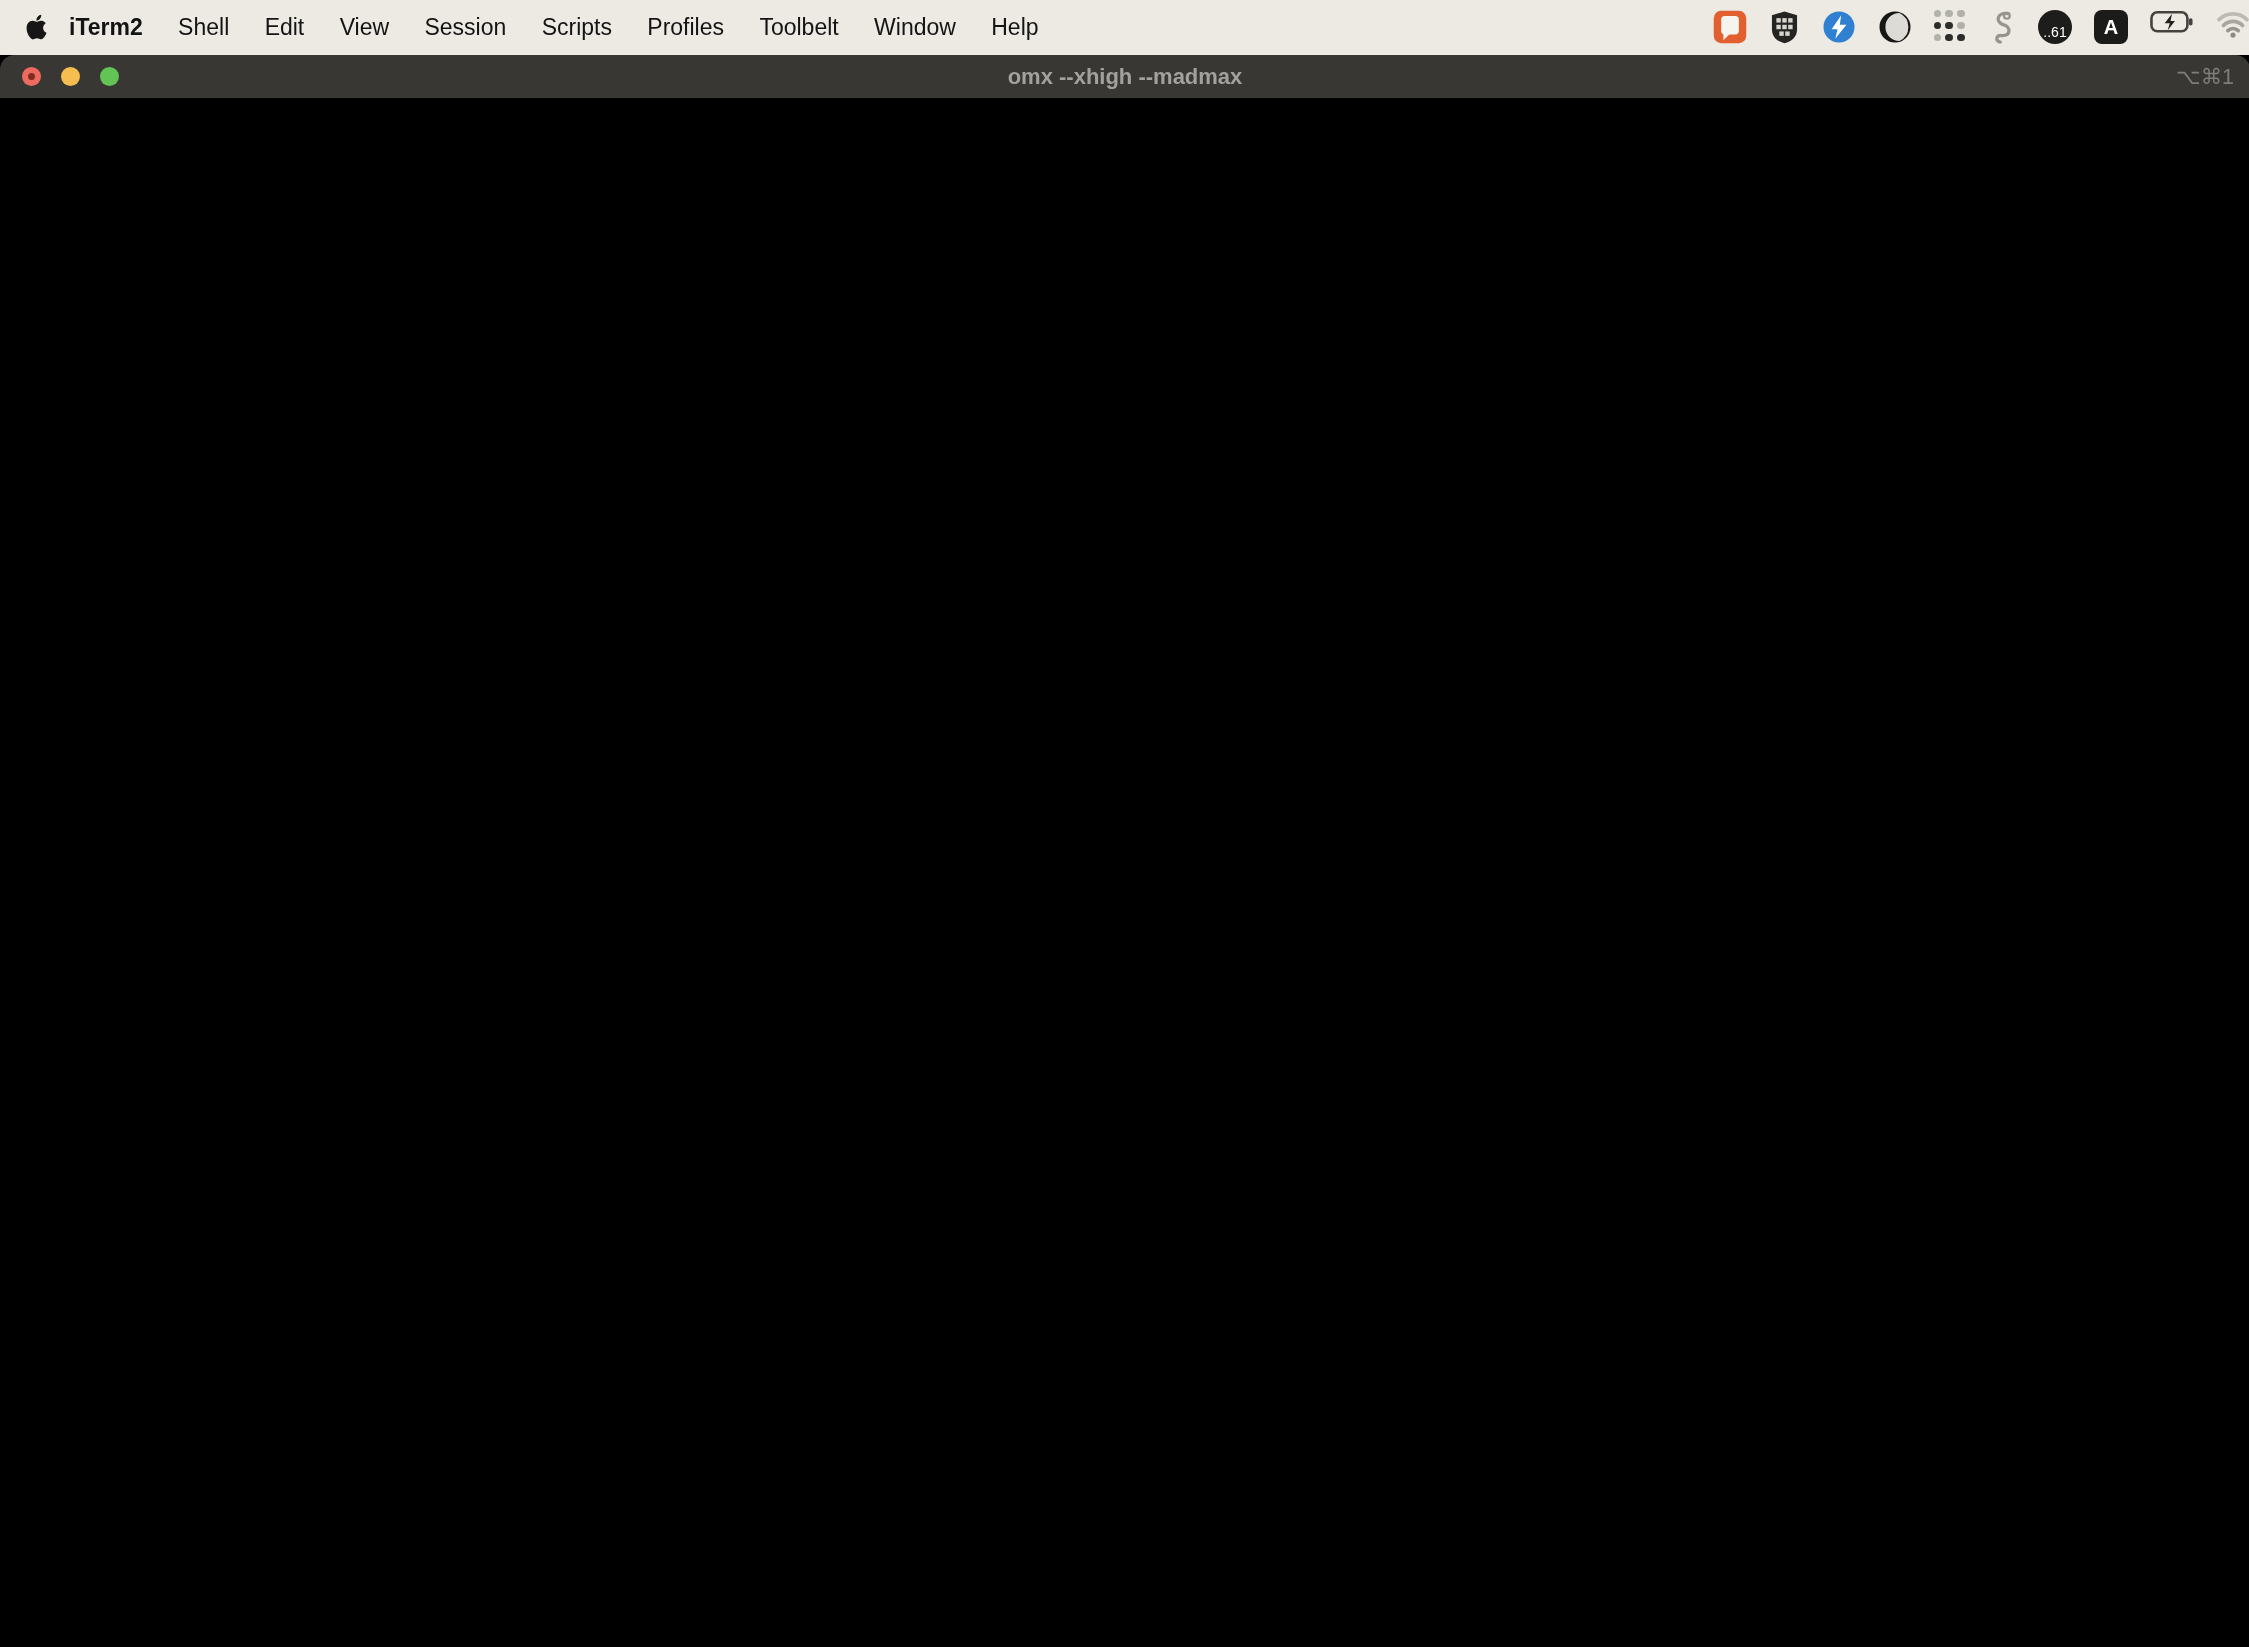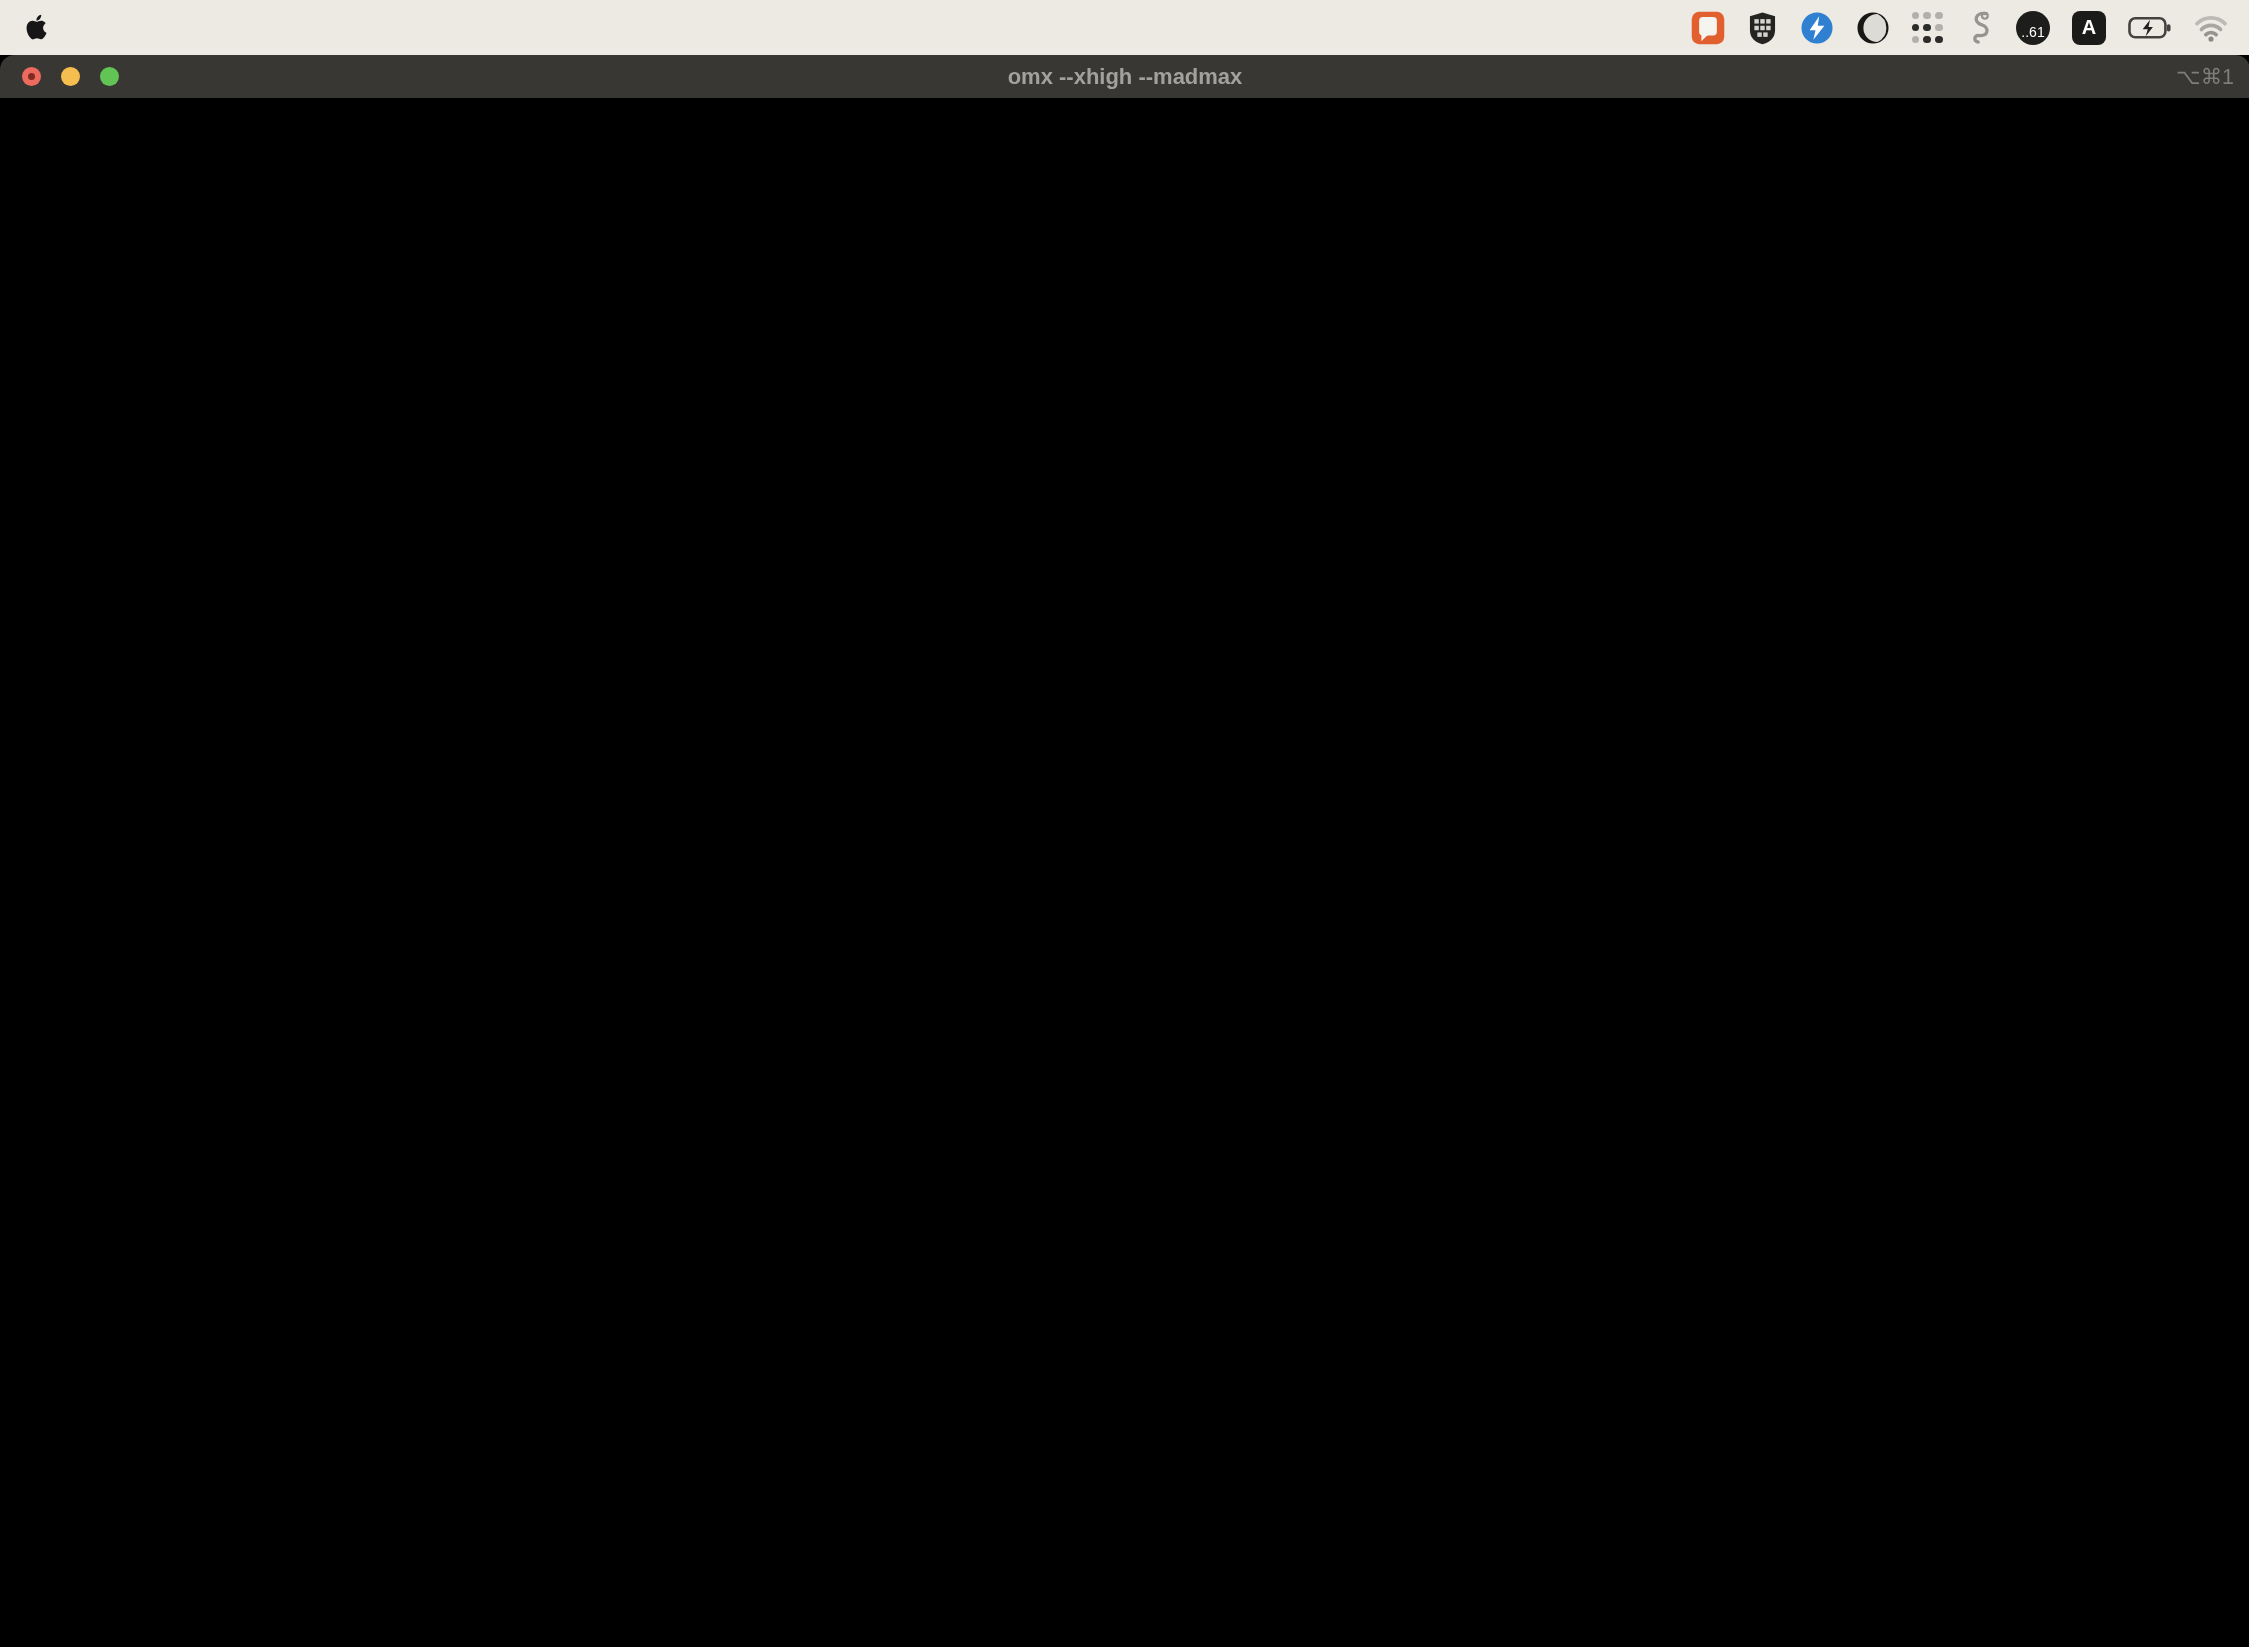--- a/index.html
+++ b/index.html
@@ -7,21 +7,21 @@
        font-family:"DejaVu Sans Mono",monospace;}
 
   
   .menubar{position:absolute;top:0;left:0;width:2250px;height:55px;background:#edeae3;
            display:flex;align-items:center;font-family:"Liberation Sans",sans-serif;
            font-size:23px;color:#141414;z-index:30;}
   .apple{margin-left:25px;display:flex;align-items:center;}
   .menu-items{display:flex;align-items:center;}
   .menu-item{padding:0 17.7px;}
   .menu-item.app{font-weight:bold;padding-left:22px;}
-  .mb-right{margin-left:auto;display:flex;align-items:center;gap:22px;padding-right:22px;}
+  .mb-right{margin-left:auto;display:flex;align-items:flex-start;gap:22px;}
   .mb-icon{display:flex;align-items:center;justify-content:center;}
   .dots-grid{display:grid;grid-template-columns:repeat(3,7.4px);grid-gap:4.4px;}
   .dots-grid i{width:7.4px;height:7.4px;border-radius:50%;display:block;}
   .badge-circle{width:34px;height:34px;border-radius:50%;background:#1d1d1b;color:#fff;
                 display:flex;align-items:flex-end;justify-content:center;
                 font-family:"Liberation Sans",sans-serif;font-size:14px;padding-bottom:4.4px;box-sizing:border-box;}
   .badge-square{width:34px;height:34px;border-radius:8px;background:#1b1b1a;color:#fff;
                 display:flex;align-items:center;justify-content:center;
                 font-family:"Liberation Sans",sans-serif;font-weight:bold;font-size:20px;}
 
@@ -69,20 +69,32 @@
 </style>
 </head>
 <body>
 
 <div class="menubar">
   <span class="apple">
     <svg width="22" height="26.6" viewBox="0 0 25 31">
       <path fill="#161616" d="M20.8 16.3c0-3.7 3-5.5 3.1-5.6-1.7-2.5-4.3-2.8-5.2-2.9-2.2-.2-4.3 1.3-5.4 1.3-1.1 0-2.9-1.3-4.7-1.2-2.4 0-4.7 1.4-5.9 3.6-2.5 4.4-.6 10.9 1.8 14.5 1.2 1.7 2.6 3.7 4.5 3.6 1.8-.1 2.5-1.2 4.7-1.2s2.8 1.2 4.7 1.1c2 0 3.2-1.8 4.4-3.5 1.4-2 1.9-4 2-4.1-.1-.1-3.9-1.5-4-5.6zM17.2 5.5c1-1.2 1.6-2.9 1.4-4.5-1.4.1-3.1 1-4.1 2.2-.9 1-1.7 2.8-1.5 4.4 1.6.1 3.2-.8 4.2-2.1z"></path>
     </svg>
   </span>
+  <span class="menu-items" id="menu-items">
+      <span class="menu-item app">iTerm2</span>
+      <span class="menu-item">Shell</span>
+      <span class="menu-item">Edit</span>
+      <span class="menu-item">View</span>
+      <span class="menu-item">Session</span>
+      <span class="menu-item">Scripts</span>
+      <span class="menu-item">Profiles</span>
+      <span class="menu-item">Toolbelt</span>
+      <span class="menu-item">Window</span>
+      <span class="menu-item">Help</span>
+    </span>
   <span class="mb-right" id="mb-right">
       <span class="mb-icon">
         <svg width="34" height="34" viewBox="0 0 46 46">
           <rect x="1" y="1" width="44" height="44" rx="10" fill="#e2602f"></rect>
           <rect x="11" y="8" width="24" height="25" rx="5" fill="#f6f4ef"></rect>
           <path d="M14 32 L14 41 L23 32 Z" fill="#f6f4ef"></path>
         </svg>
       </span>
       <span class="mb-icon">
         <svg width="31" height="34" viewBox="0 0 42 46">

